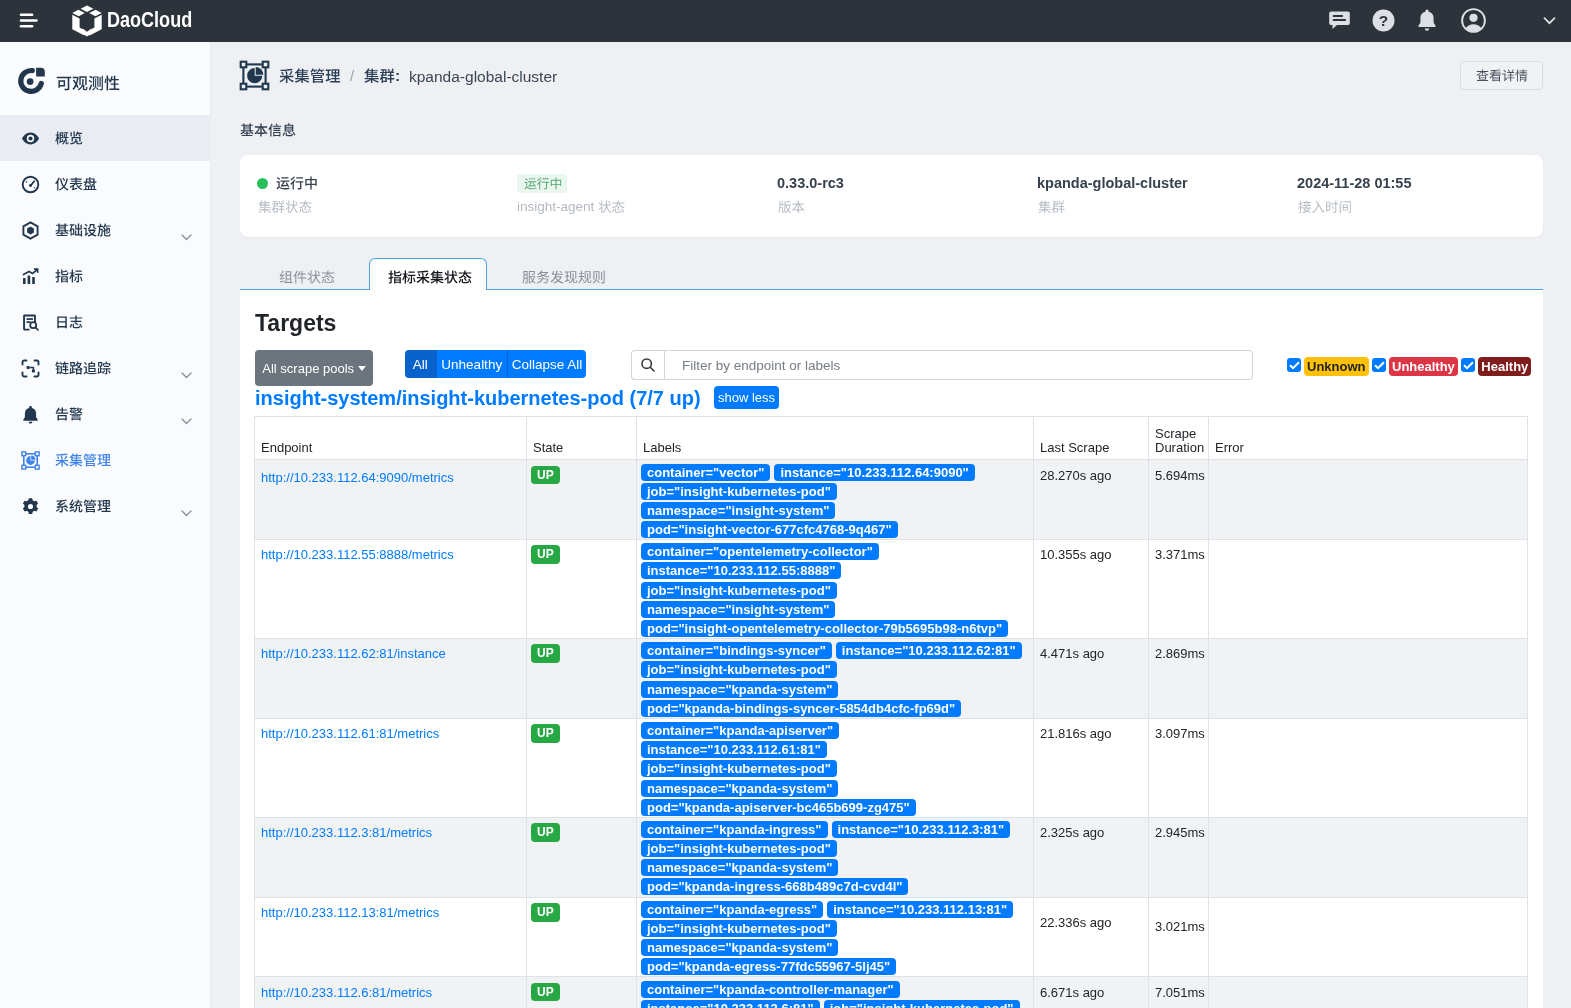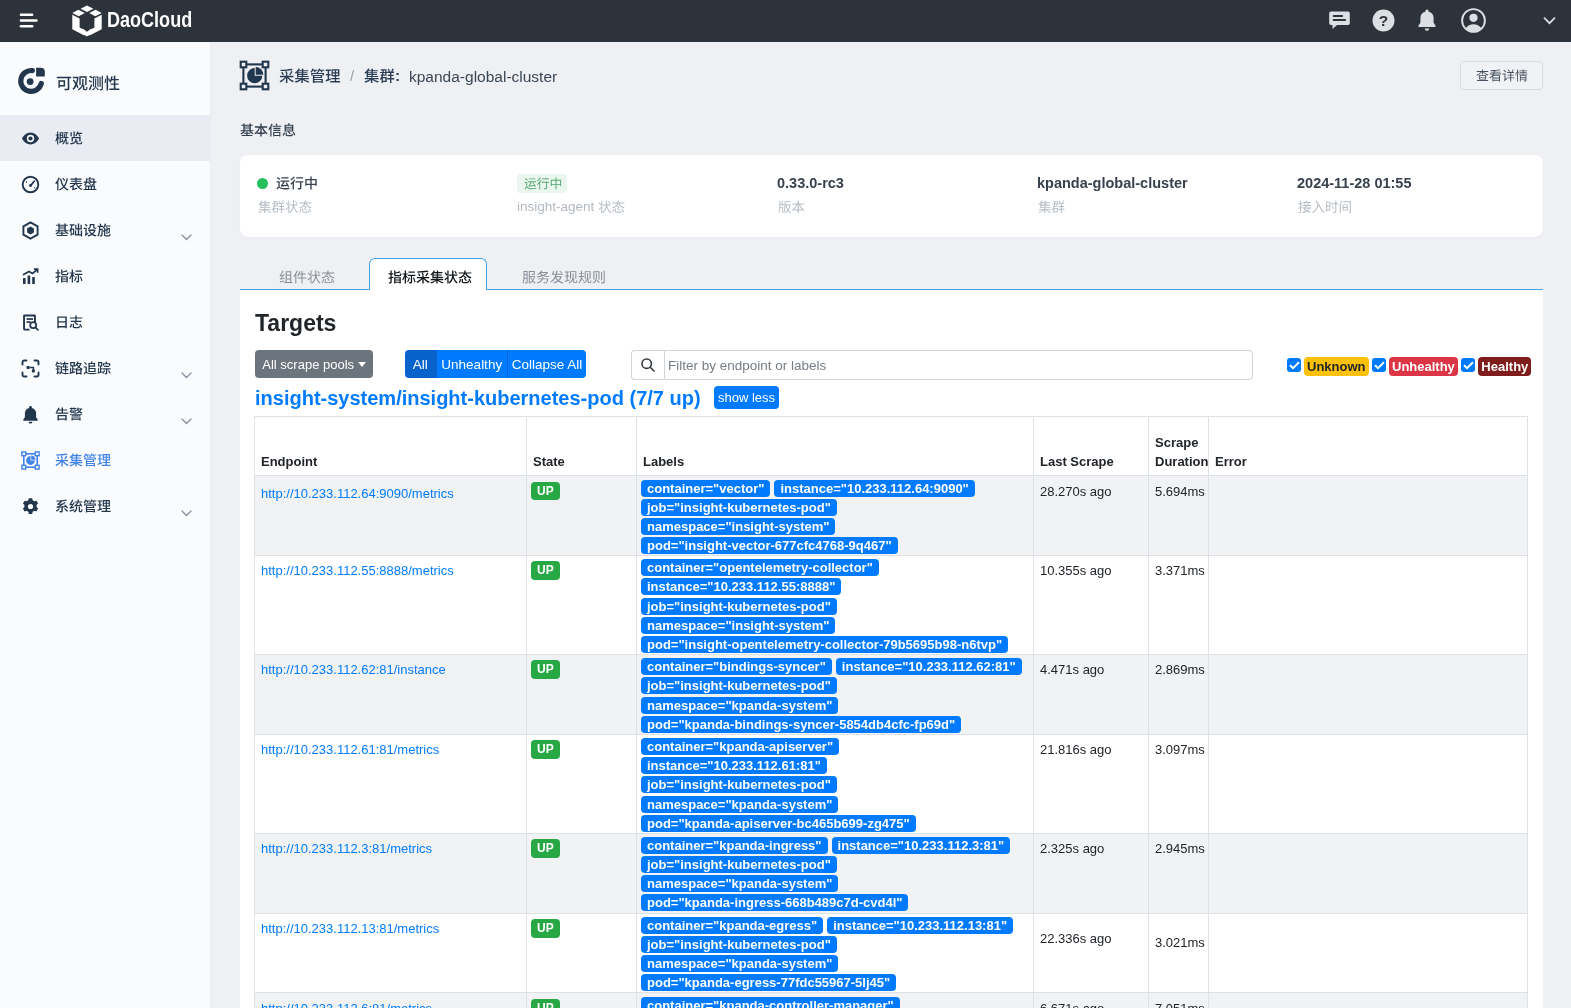--- a/index.html
+++ b/index.html
@@ -8,21 +8,21 @@
 .zhi{display:inline-block;vertical-align:-3px}
 .topbar{position:absolute;left:0;top:0;width:1571px;height:42px;background:#2d333b}
 .sidebar{position:absolute;left:0;top:42px;width:211px;height:966px;background:#fafbfd;border-right:1px solid #e9ebee}
 .card{position:absolute;left:240px;top:155px;width:1303px;height:82px;background:#fff;border-radius:8px;box-shadow:0 1px 2px rgba(30,40,60,.04)}
 .panel{position:absolute;left:240px;top:290px;width:1303px;height:718px;background:#fff}
 .chip{display:inline-block;background:#007bff;color:#fff;font-weight:700;font-size:13px;line-height:17px;height:17px;border-radius:4px;padding:0 6px;margin:0 4px 0 0;white-space:nowrap}
 table.t{border-collapse:collapse;table-layout:fixed;width:1273px;font-size:13px;color:#212529}
 table.t th,table.t td{border:1px solid #dee2e6;vertical-align:top;text-align:left;padding:4px 5px 0 6px}
 table.t td{line-height:19.1px;padding-top:2.5px}
 table.t td.lb{padding-left:4px;padding-right:5px}
-table.t th{font-weight:700;line-height:19px;padding-top:16px;vertical-align:bottom;padding-bottom:4px}
+table.t th{font-weight:400;line-height:14px;padding-top:10px;vertical-align:bottom;padding-bottom:4px}
 table.t tr.odd td{background:#f1f2f3}
 a.ep{color:#007bff;text-decoration:none}
 .upb{display:inline-block;background:#28a745;color:#fff;font-weight:700;font-size:12px;line-height:18.5px;border-radius:4px;padding:0 6px;margin-top:2px}
 .badge{display:inline-block;font-weight:700;font-size:13px;line-height:19px;border-radius:4px;padding:0 3px;vertical-align:middle}
 .cb{display:inline-block;width:14px;height:14px;border-radius:3px;background:#007bff;vertical-align:middle;position:relative;margin-right:3px;top:-1px}
 </style></head><body>
 <div class="topbar">
 <svg class="abs" style="left:19px;top:13px" width="20" height="16" viewBox="0 0 20 16">
       <rect x="0.7" y="0.5" width="13.7" height="2.6" rx="1.3" fill="#fff"></rect>
       <rect x="0.7" y="6.2" width="18" height="2.6" rx="1.3" fill="#fff"></rect>
@@ -325,36 +325,36 @@
       <path transform="translate(0.0 12.3)" fill="#878e98" d="M1.5 -11.2V-6.2C1.5 -4.1 1.4 -1.3 0.5 0.6C0.7 0.7 1.1 1 1.3 1.1C2 -0.2 2.3 -2 2.4 -3.6H4.6V-0.2C4.6 0.1 4.5 0.1 4.3 0.1C4.2 0.1 3.6 0.1 2.9 0.1C3.1 0.4 3.2 0.9 3.2 1.1C4.2 1.1 4.7 1.1 5.1 0.9C5.5 0.8 5.6 0.4 5.6 -0.1V-11.2ZM2.5 -10.3H4.6V-8H2.5ZM2.5 -7H4.6V-4.6H2.4C2.5 -5.2 2.5 -5.7 2.5 -6.2ZM12 -5.5C11.7 -4.3 11.2 -3.2 10.6 -2.3C10 -3.3 9.5 -4.3 9.1 -5.5ZM6.8 -11.2V1.1H7.8V-5.5H8.2C8.6 -4 9.2 -2.7 10 -1.5C9.4 -0.8 8.6 -0.2 7.9 0.3C8.1 0.4 8.4 0.8 8.5 1C9.3 0.6 10 -0 10.6 -0.8C11.3 0 12 0.7 12.9 1.1C13.1 0.9 13.4 0.5 13.6 0.3C12.7 -0.1 11.9 -0.7 11.2 -1.5C12.1 -2.8 12.8 -4.4 13.2 -6.3L12.6 -6.5L12.4 -6.4H7.8V-10.2H11.7V-8.5C11.7 -8.3 11.7 -8.3 11.5 -8.3C11.3 -8.3 10.5 -8.3 9.7 -8.3C9.8 -8 10 -7.7 10 -7.4C11.1 -7.4 11.8 -7.4 12.2 -7.5C12.7 -7.7 12.8 -8 12.8 -8.5V-11.2Z"></path>
       <path transform="translate(14.0 12.3)" fill="#878e98" d="M6.2 -5.3C6.2 -4.8 6.1 -4.4 6 -3.9H1.8V-3H5.7C4.8 -1.2 3.3 -0.3 0.8 0.2C1 0.4 1.3 0.9 1.4 1.1C4.1 0.4 5.9 -0.7 6.8 -3H11C10.8 -1.2 10.5 -0.3 10.2 -0.1C10 0.1 9.9 0.1 9.6 0.1C9.2 0.1 8.3 0.1 7.4 -0C7.6 0.3 7.8 0.6 7.8 0.9C8.6 1 9.5 1 9.9 1C10.4 0.9 10.7 0.9 11 0.6C11.5 0.1 11.8 -0.9 12.1 -3.5C12.2 -3.6 12.2 -3.9 12.2 -3.9H7.1C7.2 -4.4 7.3 -4.8 7.3 -5.2ZM10.4 -9.4C9.6 -8.6 8.5 -7.9 7.1 -7.4C6 -7.9 5.1 -8.5 4.5 -9.2L4.7 -9.4ZM5.3 -11.8C4.6 -10.6 3.2 -9.1 1.3 -8.1C1.5 -7.9 1.8 -7.6 1.9 -7.3C2.6 -7.7 3.3 -8.2 3.9 -8.6C4.4 -8 5.1 -7.4 5.9 -7C4.3 -6.4 2.4 -6.1 0.6 -5.9C0.8 -5.7 1 -5.3 1.1 -5C3.1 -5.2 5.2 -5.7 7.1 -6.4C8.7 -5.7 10.7 -5.3 12.9 -5.2C13 -5.5 13.2 -5.9 13.5 -6.1C11.6 -6.2 9.8 -6.5 8.4 -6.9C9.9 -7.7 11.2 -8.7 12.1 -9.9L11.4 -10.4L11.3 -10.3H5.6C5.9 -10.7 6.2 -11.1 6.4 -11.6Z"></path>
       <path transform="translate(28.0 12.3)" fill="#878e98" d="M9.4 -11.1C10 -10.4 10.8 -9.5 11.2 -9L12 -9.6C11.6 -10.1 10.8 -10.9 10.2 -11.6ZM2 -7.3C2.2 -7.5 2.6 -7.6 3.5 -7.6H5.5C4.5 -4.6 3 -2.4 0.4 -0.8C0.7 -0.6 1.1 -0.2 1.2 0C3 -1.1 4.4 -2.5 5.3 -4.3C5.9 -3.2 6.6 -2.3 7.4 -1.5C6.2 -0.7 4.8 -0.1 3.4 0.3C3.6 0.5 3.8 0.9 3.9 1.1C5.5 0.7 7 0.1 8.2 -0.9C9.5 0.1 11 0.8 12.8 1.2C13 0.9 13.3 0.4 13.5 0.2C11.8 -0.1 10.3 -0.7 9.1 -1.5C10.3 -2.6 11.2 -4 11.8 -5.8L11.1 -6.1L10.9 -6.1H6.2C6.4 -6.5 6.5 -7 6.7 -7.6H13L13 -8.6H7C7.2 -9.5 7.4 -10.5 7.5 -11.6L6.3 -11.8C6.2 -10.7 6 -9.6 5.8 -8.6H3.2C3.6 -9.3 4 -10.2 4.2 -11.2L3.1 -11.4C2.9 -10.3 2.3 -9.2 2.2 -8.9C2 -8.6 1.9 -8.4 1.7 -8.3C1.8 -8.1 2 -7.5 2 -7.3ZM8.2 -2.2C7.3 -3 6.5 -3.9 6 -5.1H10.4C9.9 -3.9 9.1 -3 8.2 -2.2Z"></path>
       <path transform="translate(42.0 12.3)" fill="#878e98" d="M6 -11.1V-3.6H7.1V-10.2H11.3V-3.6H12.3V-11.1ZM0.6 -1.4 0.8 -0.4C2.2 -0.8 3.9 -1.3 5.6 -1.8L5.5 -2.8L3.7 -2.2V-5.8H5.1V-6.8H3.7V-9.8H5.4V-10.8H0.8V-9.8H2.6V-6.8H1V-5.8H2.6V-1.9C1.9 -1.7 1.2 -1.5 0.6 -1.4ZM8.6 -9V-6.3C8.6 -4.1 8.2 -1.4 4.6 0.4C4.9 0.6 5.2 1 5.3 1.2C7.6 -0.1 8.7 -1.7 9.2 -3.4V-0.4C9.2 0.5 9.6 0.8 10.6 0.8H11.9C13.1 0.8 13.2 0.2 13.4 -2C13.1 -2.1 12.8 -2.2 12.5 -2.4C12.4 -0.4 12.4 -0 11.9 -0H10.7C10.3 -0 10.2 -0.1 10.2 -0.5V-3.9H9.4C9.6 -4.7 9.6 -5.5 9.6 -6.2V-9Z"></path>
       <path transform="translate(56.0 12.3)" fill="#878e98" d="M6.7 -11.1V-3.6H7.7V-10.2H11.5V-3.6H12.6V-11.1ZM2.9 -11.6V-9.4H0.9V-8.5H2.9V-7.1L2.9 -6.2H0.6V-5.2H2.9C2.7 -3.3 2.2 -1.2 0.5 0.2C0.8 0.4 1.1 0.8 1.3 1C2.6 -0.2 3.3 -1.8 3.6 -3.3C4.2 -2.6 5 -1.5 5.4 -0.9L6.1 -1.7C5.8 -2.2 4.3 -3.9 3.8 -4.4L3.9 -5.2H6V-6.2H3.9L3.9 -7.1V-8.5H5.8V-9.4H3.9V-11.6ZM9.1 -9V-6.3C9.1 -4.1 8.7 -1.5 5.2 0.4C5.4 0.5 5.7 0.9 5.8 1.1C8 0 9.1 -1.5 9.6 -3V-0.4C9.6 0.6 10 0.8 10.9 0.8H12C13.1 0.8 13.3 0.3 13.4 -1.9C13.2 -2 12.8 -2.1 12.6 -2.3C12.5 -0.4 12.4 -0 12 -0H11C10.7 -0 10.5 -0.1 10.5 -0.5V-4.1H9.9C10.1 -4.8 10.1 -5.6 10.1 -6.3V-9Z"></path>
       <path transform="translate(70.0 12.3)" fill="#878e98" d="M4.5 -1.6C5.4 -0.9 6.5 0.1 7 0.8L7.7 0C7.2 -0.6 6 -1.6 5.2 -2.3ZM1.4 -11V-2.5H2.4V-10.1H6.5V-2.5H7.5V-11ZM11.7 -11.7V-0.4C11.7 -0.1 11.6 -0 11.3 -0C11 0 10.2 0 9.2 -0C9.3 0.3 9.5 0.7 9.5 1.1C10.8 1.1 11.6 1 12.1 0.9C12.5 0.7 12.7 0.4 12.7 -0.4V-11.7ZM9.1 -10.5V-2.1H10.1V-10.5ZM3.9 -9.1V-5.1C3.9 -3.2 3.6 -1.1 0.6 0.4C0.8 0.5 1.2 0.9 1.3 1.1C4.4 -0.4 4.9 -3 4.9 -5.1V-9.1Z"></path>
     </svg>
   </div>
 <div class="panel"></div>
 <div class="abs" style="left:255px;top:310px;font-size:23px;font-weight:700;color:#212529">Targets</div>
-<div class="abs" style="left:255px;top:350px;width:118px;height:28px;background:#6c757d;border-radius:4px;color:#fff;font-size:13px;display:flex;align-items:center;justify-content:center">All scrape pools&nbsp;<svg width="8" height="5" viewBox="0 0 8 5">
+<div class="abs" style="left:255px;top:350px;width:118px;height:36px;background:#6c757d;border-radius:4px;color:#fff;font-size:13px;display:flex;align-items:center;justify-content:center">All scrape pools&nbsp;<svg width="8" height="5" viewBox="0 0 8 5">
       <path d="M0 0 L8 0 L4 5 Z" fill="#fff"></path>
     </svg></div>
 <div class="abs" style="left:405px;top:350px;height:28px;display:flex;font-size:13.5px;color:#fff">
     <div style="background:#0862cc;border-radius:4px 0 0 4px;display:flex;align-items:center;justify-content:center;width:30.5px">All</div>
     <div style="background:#007bff;display:flex;align-items:center;justify-content:center;width:71.5px;border-left:1px solid #0862cc">Unhealthy</div>
     <div style="background:#007bff;border-radius:0 4px 4px 0;display:flex;align-items:center;justify-content:center;width:79px;border-left:1px solid #0862cc">Collapse All</div>
   </div>
 <div class="abs" style="left:631px;top:350px;width:622px;height:30px;display:flex">
 <div style="width:33px;border:1px solid #ced4da;border-right:none;border-radius:4px 0 0 4px;background:#fff;display:flex;align-items:center;justify-content:center">
 <svg width="14" height="14" viewBox="0 0 14 14">
         <circle cx="5.7" cy="5.7" r="4.7" fill="none" stroke="#343a40" stroke-width="1.6"></circle>
         <path d="M9.2 9.2 L13 13" stroke="#343a40" stroke-width="1.6" stroke-linecap="round"></path>
       </svg>
     </div>
-<div style="flex:1;border:1px solid #ced4da;border-radius:0 4px 4px 0;background:#fff;display:flex;align-items:center;padding-left:3px;font-size:13.5px;color:#767d85">Filter by endpoint or labels</div>
+<div style="flex:1;border:1px solid #ced4da;border-radius:0 4px 4px 0;background:#fff;display:flex;align-items:center;padding-left:17px;font-size:13.5px;color:#767d85">Filter by endpoint or labels</div>
   </div>
 <div class="abs" style="left:1287px;top:356px;display:flex;align-items:center;height:20px">
 <span class="cb" style="position:relative">
       <svg width="11" height="9" viewBox="0 0 11 9" style="position:absolute;left:1.5px;top:2.5px">
         <path d="M1 4.2 L4 7.2 L10 1.2" fill="none" stroke="#fff" stroke-width="2"></path>
       </svg>
     </span>
     <span class="badge" style="background:#ffc107;color:#212529">Unknown</span>
 <span style="width:3.5px"></span>
 <span class="cb" style="position:relative">

